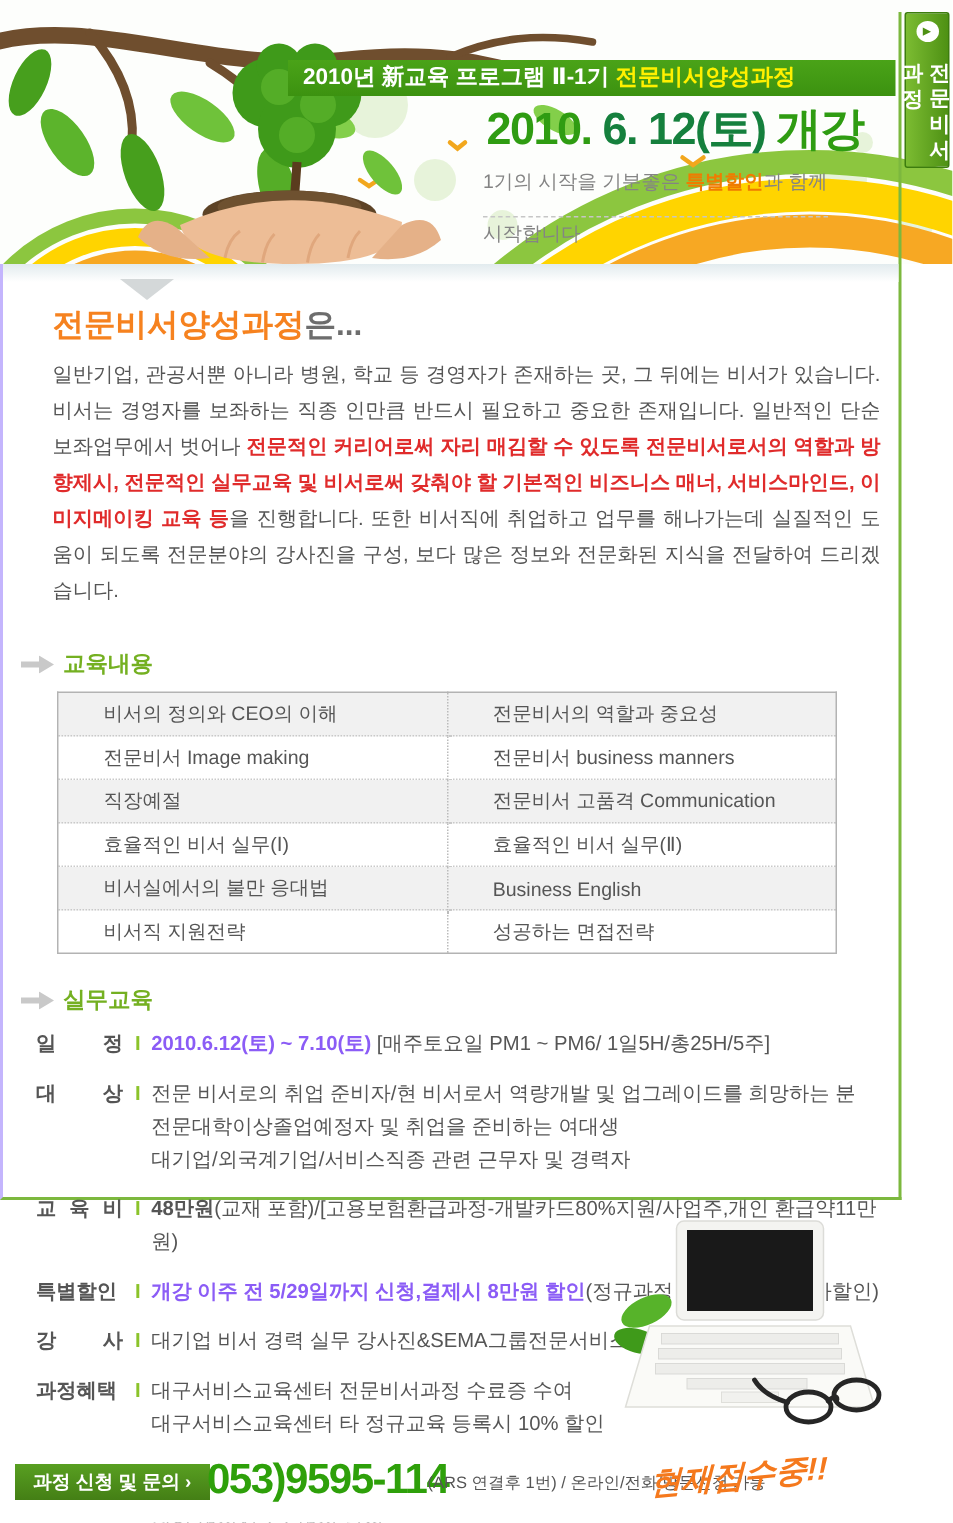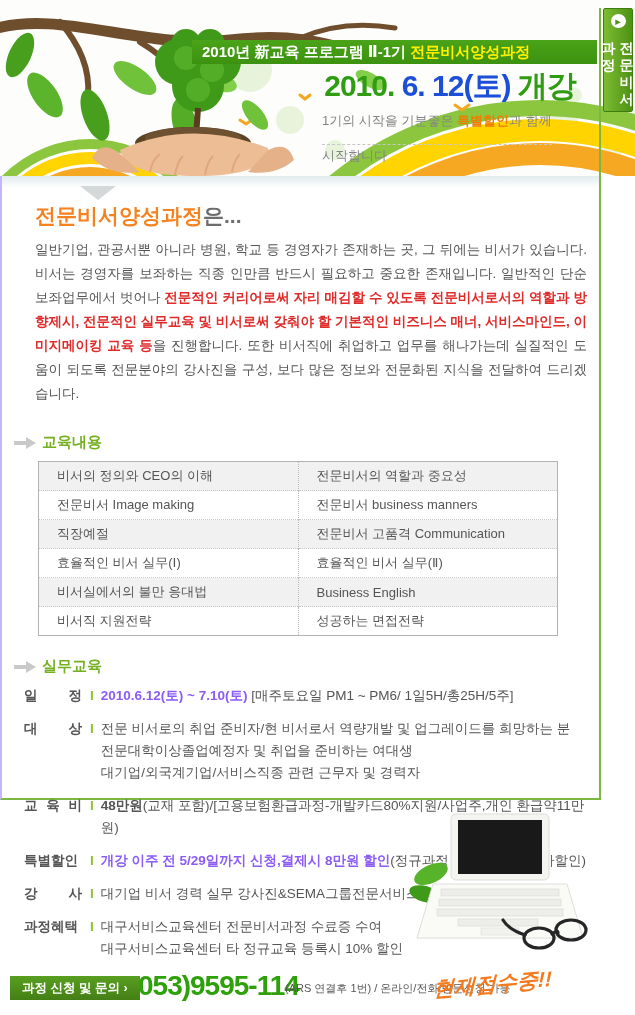--- a/index.html
+++ b/index.html
@@ -9,21 +9,21 @@
 
   
   .header { position:absolute; left:0; top:0; width:635px; height:176px; background:#fdfefc; overflow:hidden; }
   .header-art { position:absolute; left:0; top:0; }
   .title-bar { position:absolute; left:192px; top:40px; width:405px; height:24px;
     background:linear-gradient(#4aa318,#3c9210); color:#fff; font-size:15px; font-weight:bold;
     line-height:24px; padding-left:10px; white-space:nowrap; }
   .title-bar .hl { color:#fff000; }
   .open-date { position:absolute; left:300px; top:66px; width:300px; text-align:center;
     font-size:30px; font-weight:bold; color:#2f9c12; letter-spacing:-1px; white-space:nowrap; }
-  .open-date .hl { color:#1d4ed8; }
+  .open-date .hl { color:#15803d; }
   .subtitle { position:absolute; left:322px; top:110px; font-size:13px; color:#848484; line-height:21px; }
   .subtitle .hl { color:#f07c00; font-weight:bold; }
   .subtitle .uline { border-bottom:1px dashed #c6c6c6; padding-bottom:13px; display:inline-block; }
 
   
   .side-line { position:absolute; left:599px; top:8px; width:2px; height:168px; background:#7cb83e; }
   .ribbon { position:absolute; left:603px; top:8px; width:30px; height:104px;
     background:linear-gradient(90deg,#7cbc32,#4e9114); border:1px solid #3c7d0e; border-radius:2px;
     display:flex; flex-direction:column; align-items:center; padding-top:5px; cursor:pointer; }
   .ribbon-circle { width:15px; height:15px; border-radius:50%; background:#fff; color:#4e9114;
@@ -45,21 +45,21 @@
   .intro-body { font-size:13.5px; color:#555; line-height:24px; text-align:justify; width:552px; }
   .intro-body .red { color:#e02b2b; font-weight:bold; }
 
   .sec-head { display:flex; align-items:center; margin-left:12px; }
   .sec-head .label { color:#74b021; font-size:15px; font-weight:bold; margin-left:6px; }
   .sec-curriculum { margin-top:27px; }
   .sec-info { margin-top:21px; }
 
   table.curriculum { margin:9px 0 0 36px; width:520px; border-collapse:collapse;
     border:1px solid #b3b3b3; }
-  table.curriculum td { width:50%; height:29px; font-size:13px; color:#555; padding-left:18px; }
+  table.curriculum td { width:50%; height:29px; font-size:13px; color:#555; padding-left:30px; }
   table.curriculum tr { border-top:1px dotted #c9c9c9; }
   table.curriculum tr:first-child { border-top:none; }
   table.curriculum tr:nth-child(odd) td { background:#f1f1f1; }
   table.curriculum td + td { border-left:1px dotted #bbb; }
 
   .info-list { margin:9px 0 0 22px; width:575px; }
   .info-row { display:flex; margin-bottom:11px; font-size:13.5px; color:#555; line-height:22px; }
   .info-label { width:58px; font-weight:bold; text-align:justify; text-align-last:justify; flex:none; }
   .info-div { color:#8bc32a; font-weight:bold; margin:0 7px 0 8px; flex:none; }
   .info-val { white-space:normal; }

